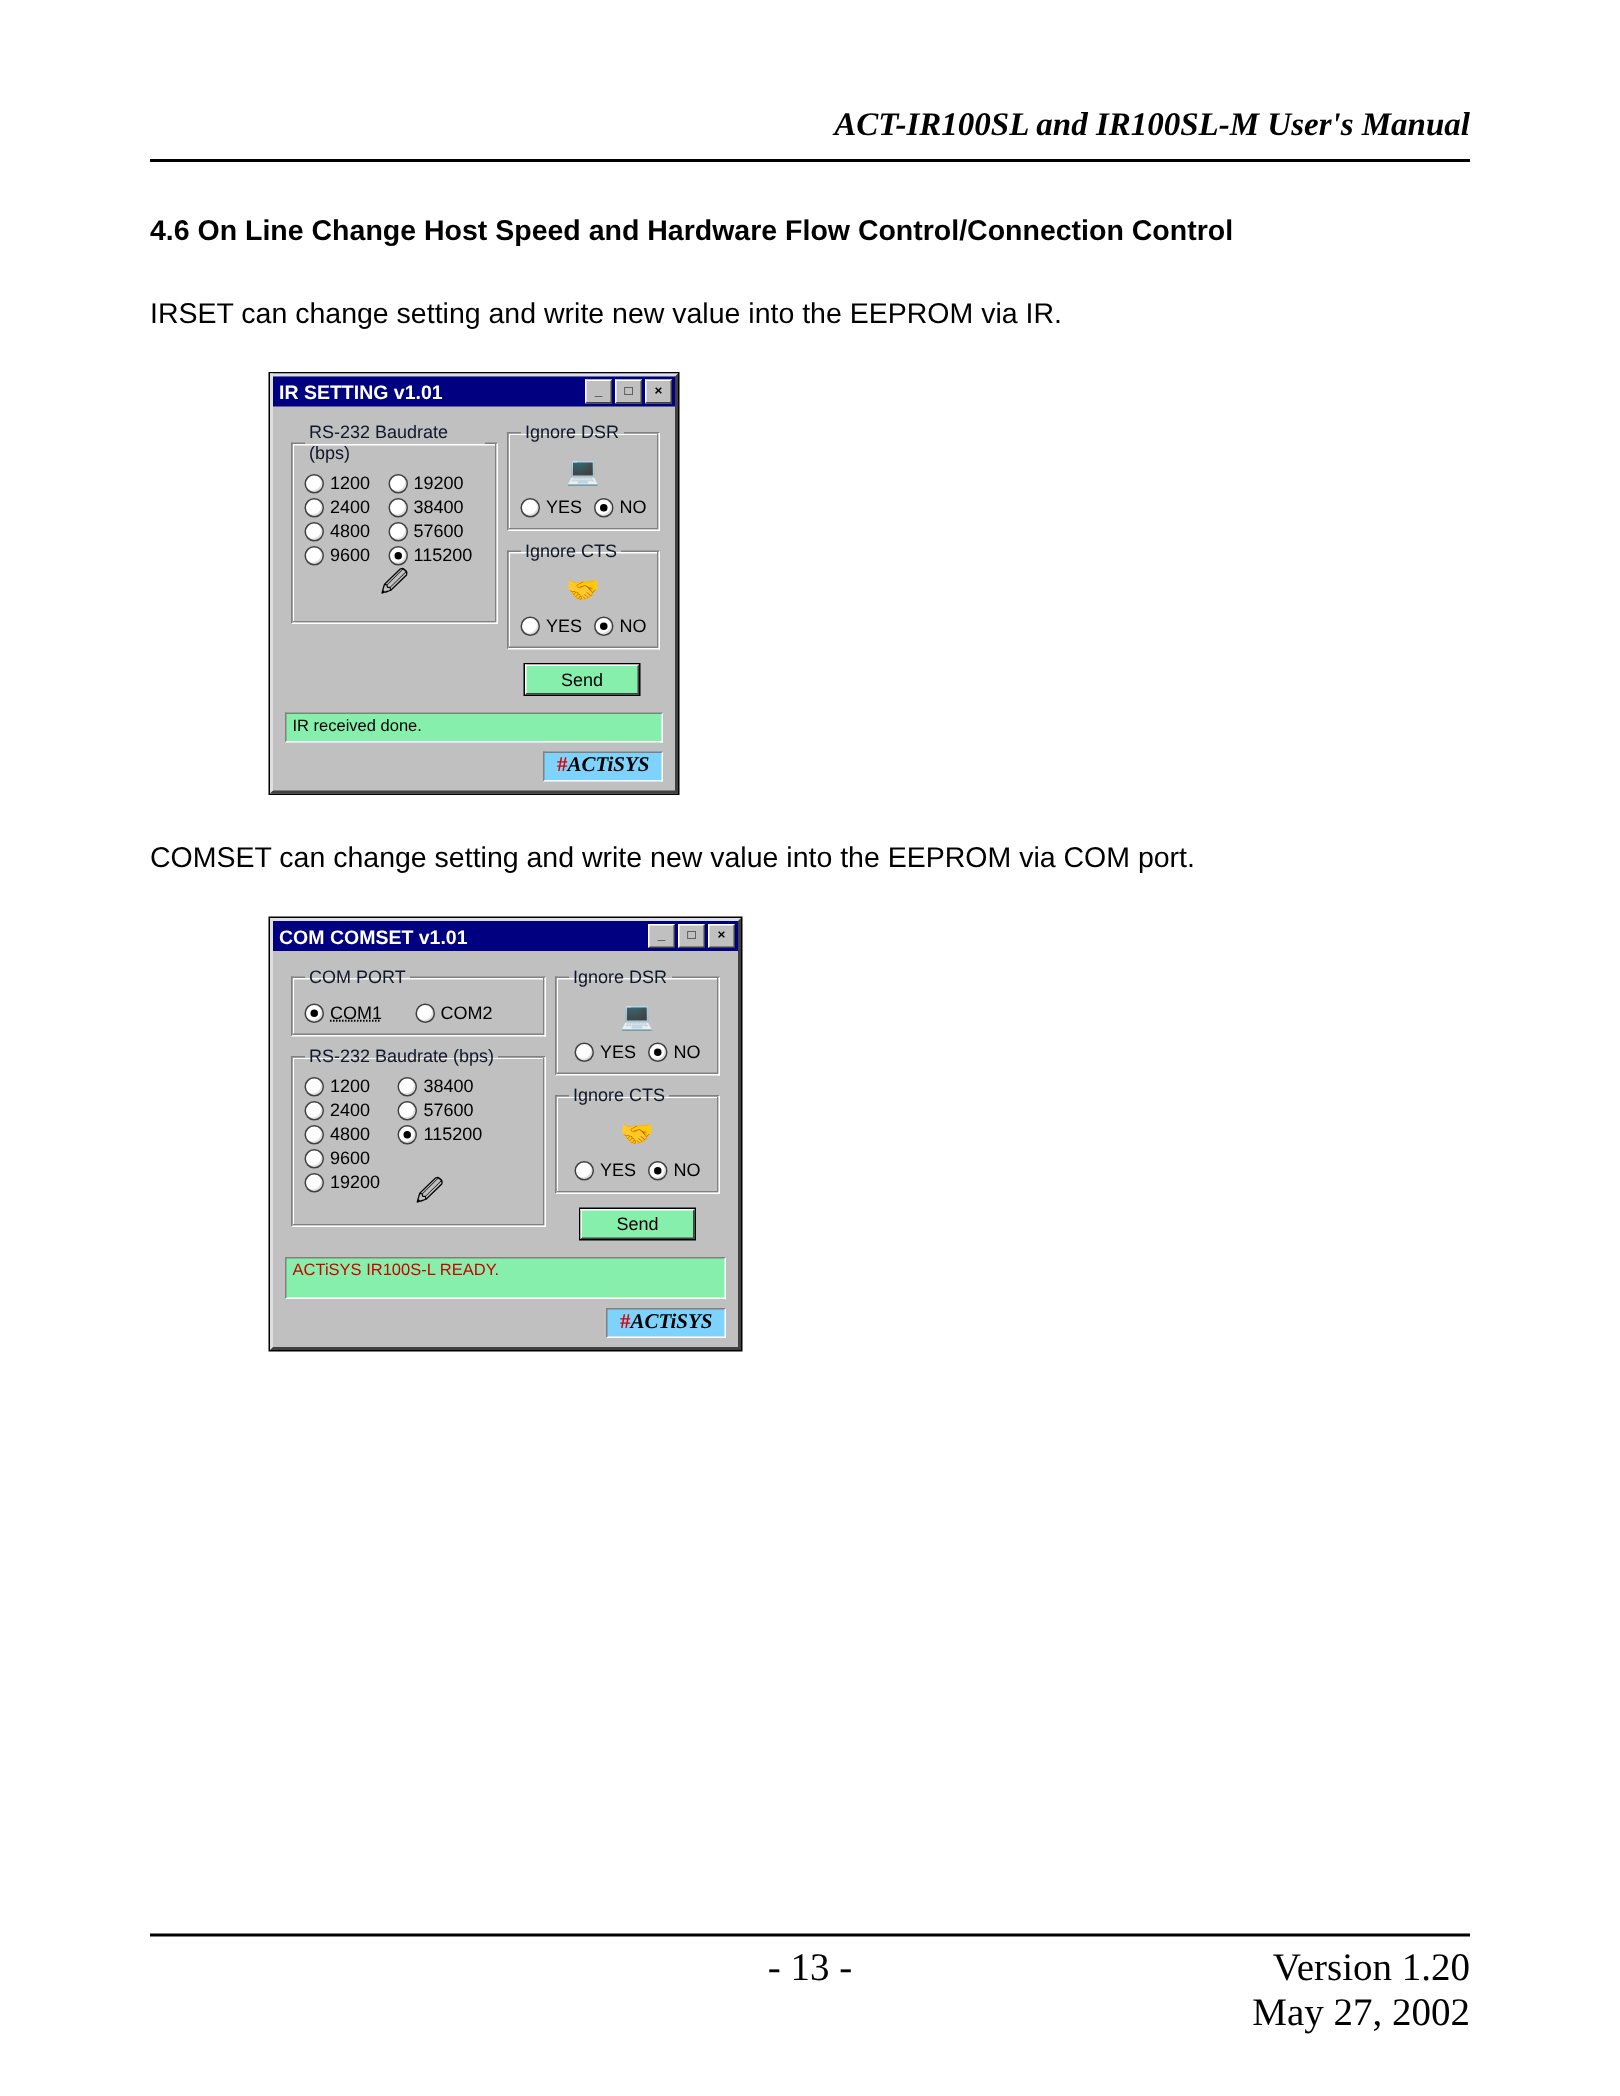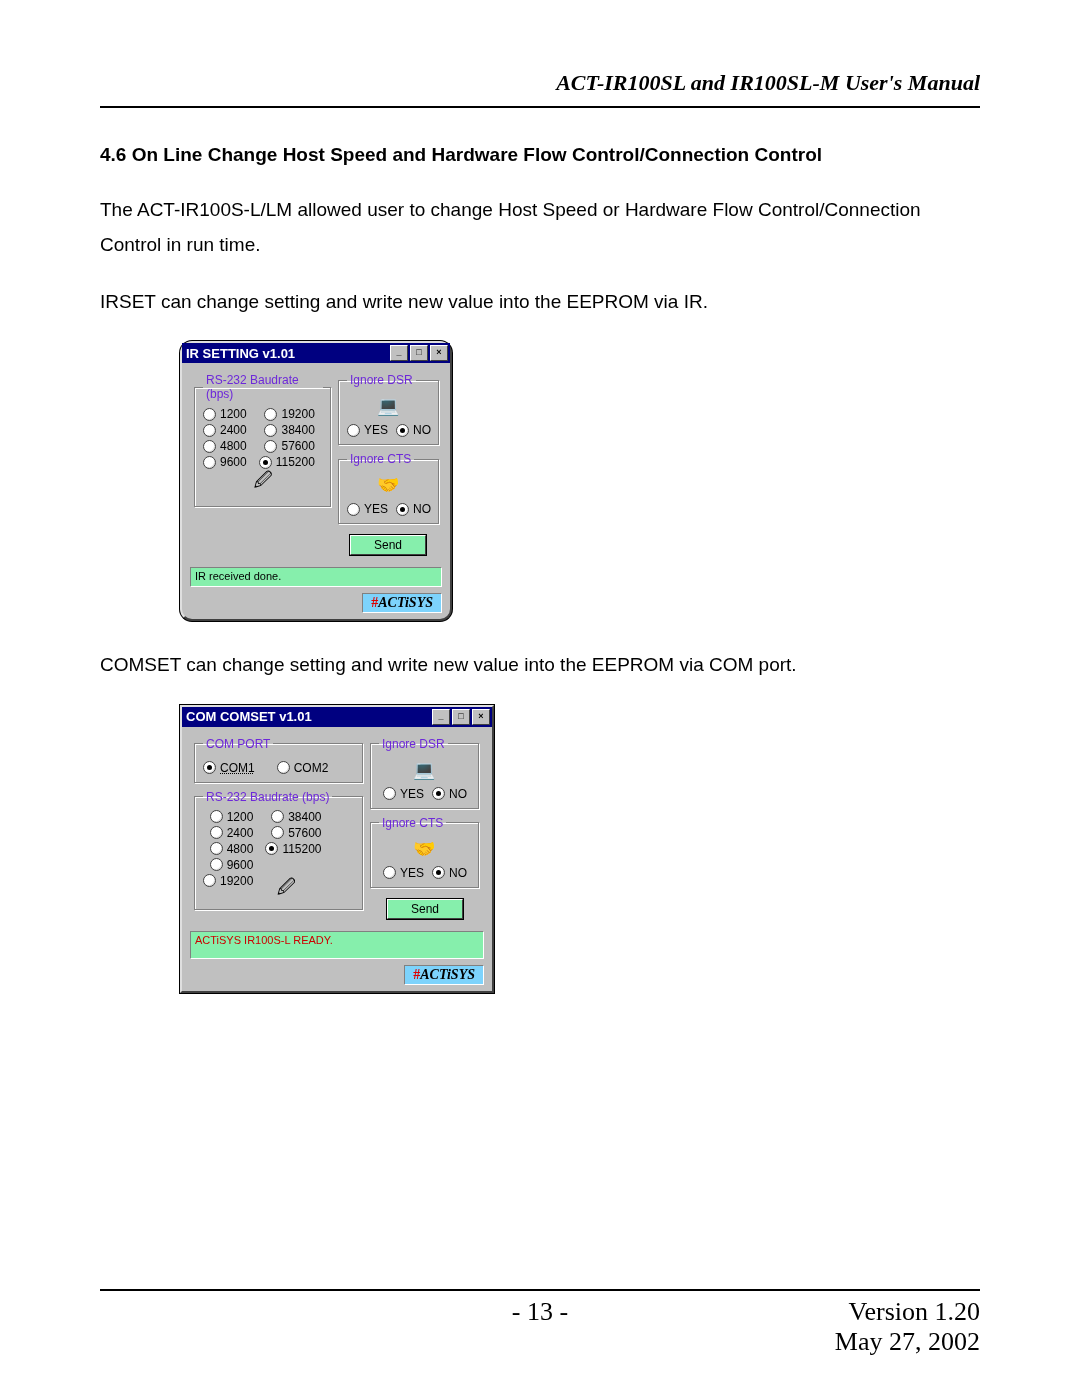--- a/index.html
+++ b/index.html
@@ -85,24 +85,24 @@
   fieldset.win {
     border: 1px solid #808080;
     border-right-color: #fff;
     border-bottom-color: #fff;
     box-shadow: inset -1px -1px 0 #808080, inset 1px 1px 0 #fff;
     padding: 6px 8px 8px 8px;
     margin: 0;
   }
   fieldset.win > legend {
     padding: 0 3px;
-    color: #6d28d9;
+    color: #0f172a;
   }
   .radio-col { display: flex; flex-direction: column; gap: 2px; }
-  .radio-row { display: flex; align-items: center; gap: 4px; justify-content: flex-end; }
+  .radio-row { display: flex; align-items: center; gap: 4px; }
   .radio-rows-2 { display: flex; gap: 12px; }
   .radio-inline { display: flex; gap: 8px; justify-content: center; margin-top: 4px;}
   .radio {
     width: 11px; height: 11px; border-radius: 50%;
     border: 1px solid #404040;
     background: #fff;
     display: inline-flex; align-items:center; justify-content:center;
     box-shadow: inset -1px -1px 0 #dfdfdf;
   }
   .radio.selected::after {
@@ -174,24 +174,23 @@
 </head>
 <body>
 
 <div class="page">
 
   <div class="manual-header">ACT-IR100SL and IR100SL-M User's Manual</div>
   <div class="divider"></div>
 
   <div class="section-heading">4.6 On Line Change Host Speed and Hardware Flow Control/Connection Control</div>
 
-  <div class="body-text">The ACT-IR100S-L/LM allowed user to change Host Speed or Hardware Flow Control/Connection Control in run time.</div>
   <div class="body-text">IRSET can change setting and write new value into the EEPROM via IR.</div>
 
-  <div class="dialog" style="width:268px;border-radius:12px;">
+  <div class="dialog" style="width:268px;">
     <div class="dlg-titlebar">
       <span class="title-text">IR SETTING v1.01</span>
       <div class="sysbtns">
         <div class="sysbtn">_</div>
         <div class="sysbtn">□</div>
         <div class="sysbtn">×</div>
       </div>
     </div>
     <div class="dlg-body">
       <div class="col" style="flex:1;">

